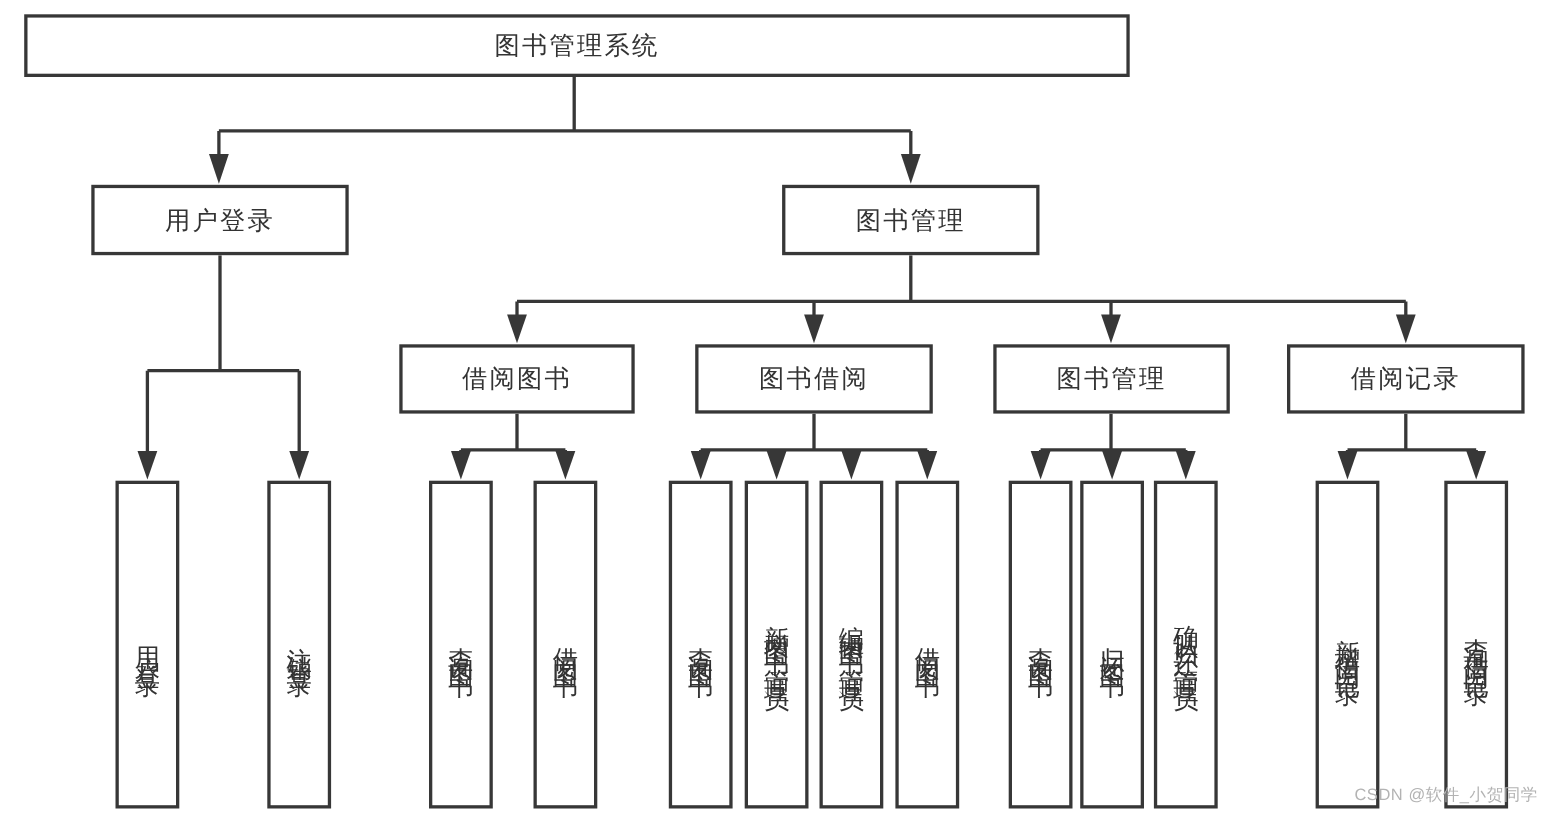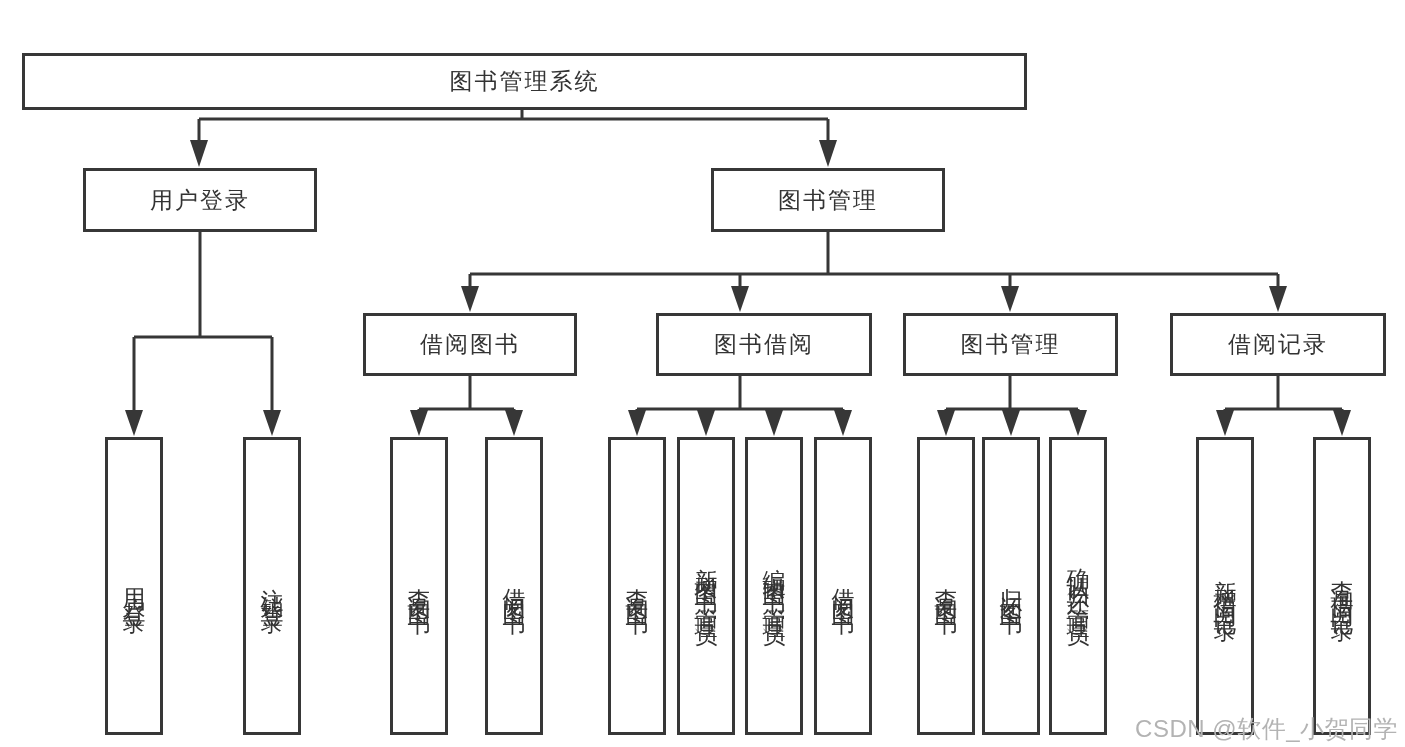--- a/index.html
+++ b/index.html
@@ -14,21 +14,21 @@
   }
   .node.h span{font-size:23px;letter-spacing:2px;white-space:nowrap;}
   .node.v span{
     writing-mode:vertical-rl;text-orientation:mixed;
     font-size:23px;letter-spacing:8px;line-height:1;white-space:nowrap;
   }
   
   .lvl4{top:437px;height:298px;width:58px;}
   .watermark{
     position:absolute;top:713px;right:7px;z-index:5;
-    font-size:24px;color:#b3b3b3;letter-spacing:0.5px;white-space:nowrap;
+    font-size:15px;color:#b3b3b3;letter-spacing:0.5px;white-space:nowrap;
   }
 </style>
 </head>
 <body>
 
 <div class="stage">
 
   <svg class="wires" width="1405" height="747" viewBox="0 0 1405 747">
     <g stroke="#373737" stroke-width="3" fill="none">
 
@@ -62,35 +62,35 @@
       <polygon points="765,410 783,410 774,436"></polygon>
       <polygon points="834,410 852,410 843,436"></polygon>
       <polygon points="937,410 955,410 946,436"></polygon>
       <polygon points="1002,410 1020,410 1011,436"></polygon>
       <polygon points="1069,410 1087,410 1078,436"></polygon>
       <polygon points="1216,410 1234,410 1225,436"></polygon>
       <polygon points="1333,410 1351,410 1342,436"></polygon>
     </g>
   </svg>
 
-  <div class="node h" style="left:22px;top:13px;width:1005px;height:57px;margin-top:40px;">
+  <div class="node h" style="left:22px;top:13px;width:1005px;height:57px;">
     <span>图书管理系统</span>
   </div>
 
   <div class="node h" style="left:83px;top:168px;width:234px;height:64px;">
     <span>用户登录</span>
   </div>
   <div class="node h" style="left:711px;top:168px;width:234px;height:64px;">
     <span>图书管理</span>
   </div>
 
   <div class="node h" style="left:363px;top:313px;width:214px;height:63px;">
     <span>借阅图书</span>
   </div>
-  <div class="node h" style="left:632px;top:313px;width:216px;height:63px;margin-left:24px;">
+  <div class="node h" style="left:632px;top:313px;width:216px;height:63px;">
     <span>图书借阅</span>
   </div>
   <div class="node h" style="left:903px;top:313px;width:215px;height:63px;">
     <span>图书管理</span>
   </div>
   <div class="node h" style="left:1170px;top:313px;width:216px;height:63px;">
     <span>借阅记录</span>
   </div>
 
   <div class="node v lvl4" style="left:105px;">

